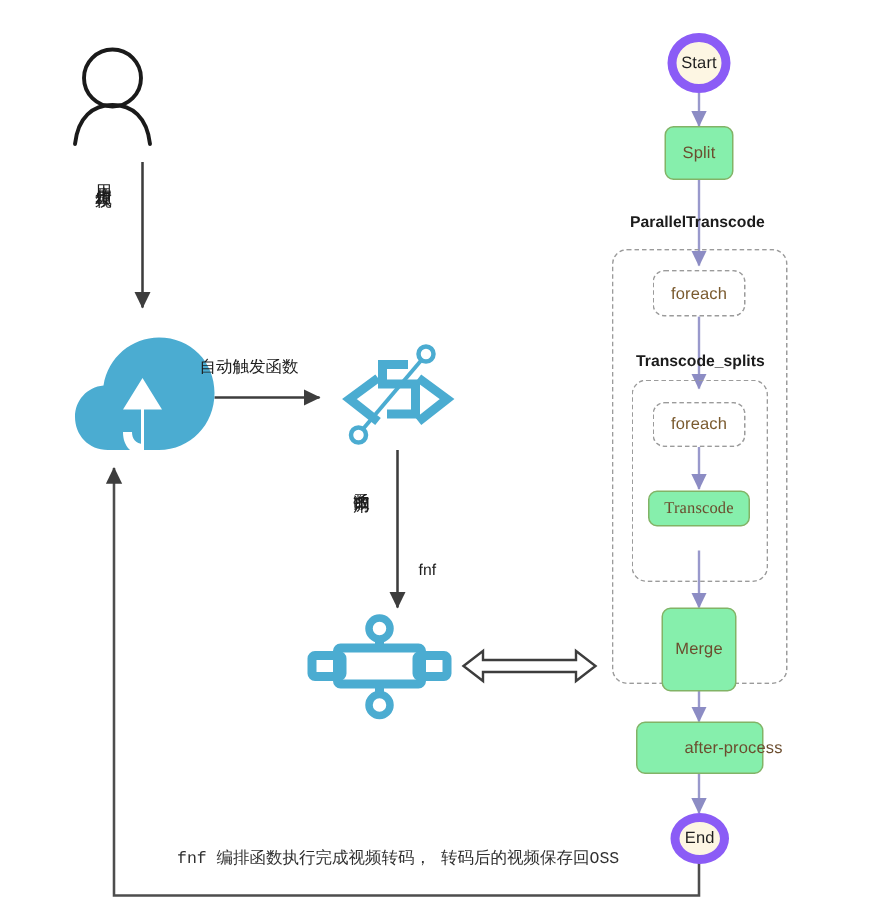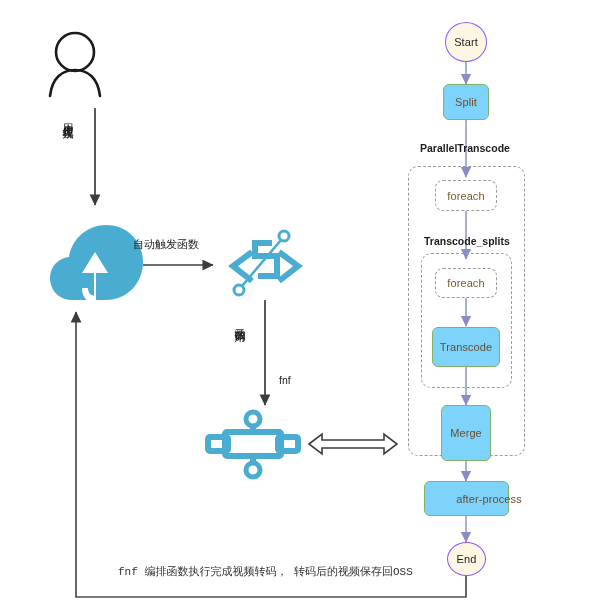--- a/index.html
+++ b/index.html
@@ -27,28 +27,28 @@
     position: absolute;
     box-sizing: border-box;
     display: flex;
     align-items: center;
     justify-content: center;
     font-size: 11px;
     letter-spacing: 0.1px;
     white-space: nowrap;
   }
   .node-proc {
-    background: #7dd3fc;
+    background: #86efac;
     border: 1px solid #82b366;
     border-radius: 6px;
     color: #6b4d2e;
   }
   .node-term {
     background: #fdf6e3;
-    border: 1px solid #8b5cf6;
+    border: 6px solid #8b5cf6;
     border-radius: 50%;
     color: #1f1f1f;
   }
   .node-foreach {
     background: #ffffff;
     border: 1px dashed #9b9b9b;
     border-radius: 8px;
     color: #7a5a2e;
   }
   .group-box {
@@ -182,21 +182,21 @@
 </div>
 
 <div class="node node-foreach" style="left:435px; top:180px; width:62px; height:31px;">
   <span>foreach</span>
 </div>
 
 <div class="node node-foreach" style="left:435px; top:268px; width:62px; height:30px;">
   <span>foreach</span>
 </div>
 
-<div class="node node-proc" style="left:432px; top:327px; width:68px; height:40px;">
+<div class="node node-proc" style="left:432px; top:327px; width:68px; height:24px;font-family:Liberation Serif, serif;">
   <span>Transcode</span>
 </div>
 
 <div class="node node-proc" style="left:441px; top:405px; width:50px; height:56px;">
   <span>Merge</span>
 </div>
 
 <div class="node node-proc" style="left:424px; top:481px; width:85px; height:35px;padding-left:45px;">
   <span>after-process</span>
 </div>

